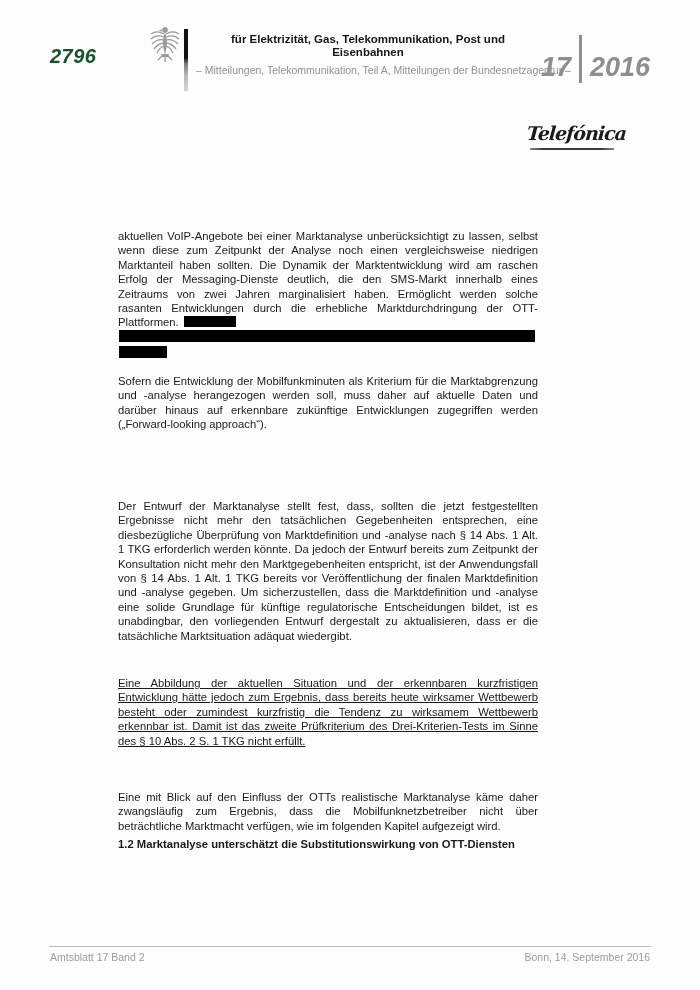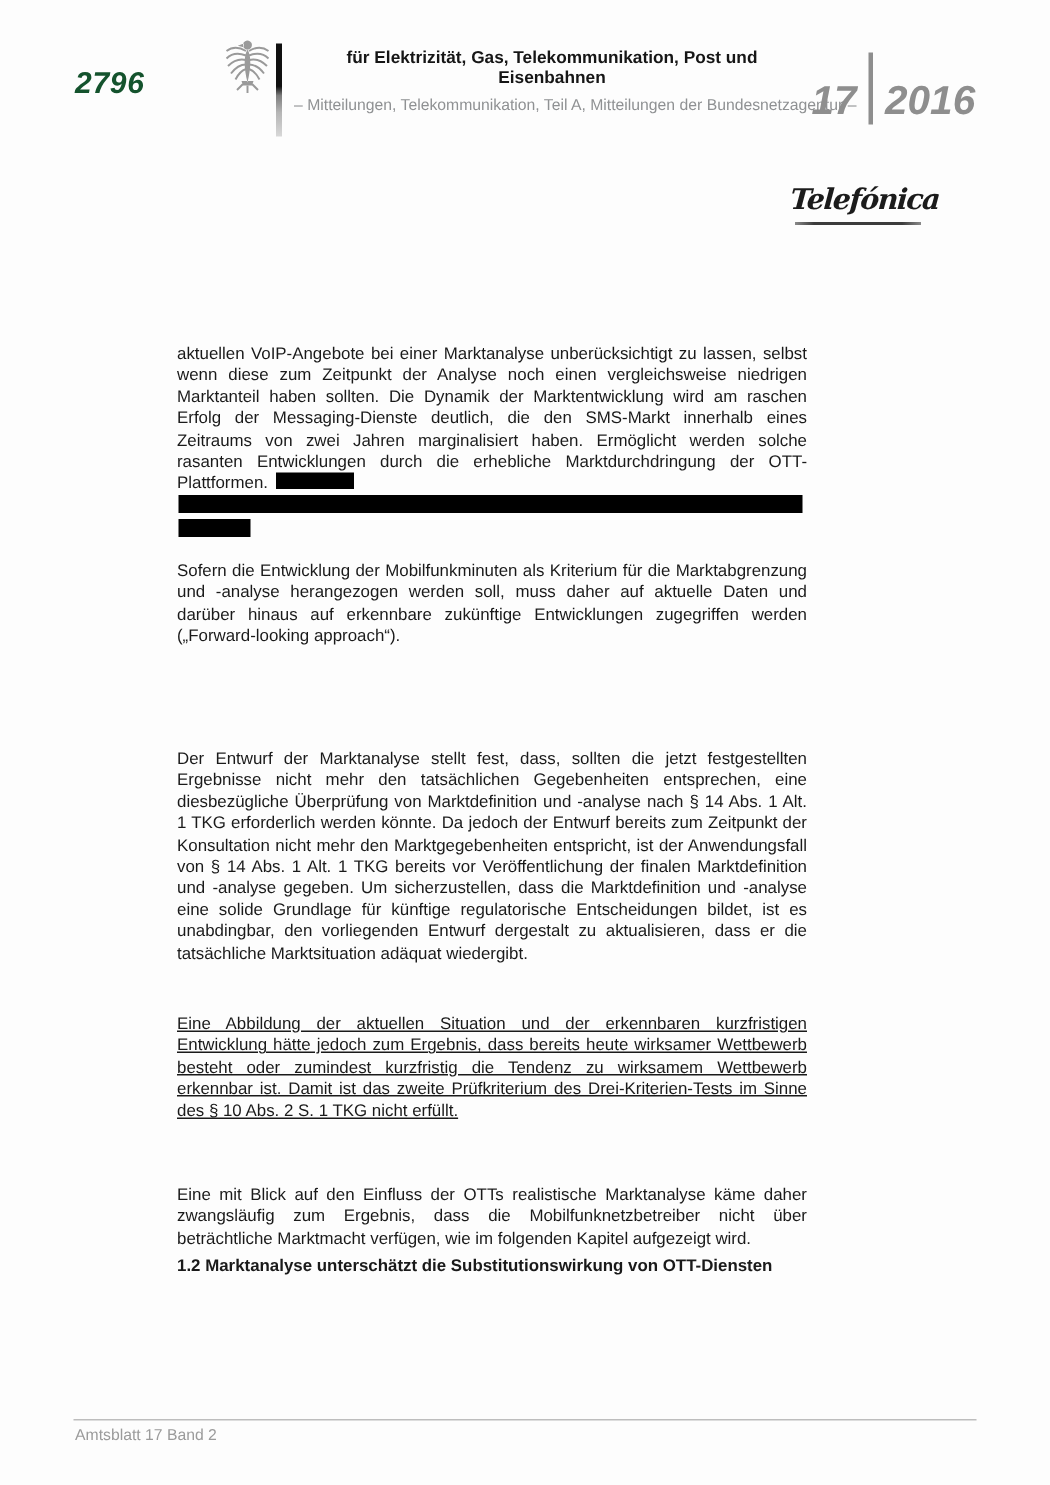--- a/index.html
+++ b/index.html
@@ -105,14 +105,15 @@
 
   <p class="para p4">Eine Abbildung der aktuellen Situation und der erkennbaren kurzfristigen Entwicklung hätte jedoch zum Ergebnis, dass bereits heute wirksamer Wettbewerb besteht oder zumindest kurzfristig die Tendenz zu wirksamem Wettbewerb erkennbar ist. Damit ist das zweite Prüfkriterium des Drei-Kriterien-Tests im Sinne des § 10 Abs. 2 S. 1 TKG nicht erfüllt.</p>
 
   <p class="para p5">Eine mit Blick auf den Einfluss der OTTs realistische Marktanalyse käme daher zwangsläufig zum Ergebnis, dass die Mobilfunknetzbetreiber nicht über beträchtliche Marktmacht verfügen, wie im folgenden Kapitel aufgezeigt wird.</p>
 
   <p class="para h12">1.2 Marktanalyse unterschätzt die Substitutionswirkung von OTT-Diensten</p>
 
 
   <div class="footer-rule"></div>
   <div class="footer-left">Amtsblatt 17 Band 2</div>
+  <div class="footer-right">Bonn, 14. September 2016</div>
 
 </div>
 
 </body></html>

